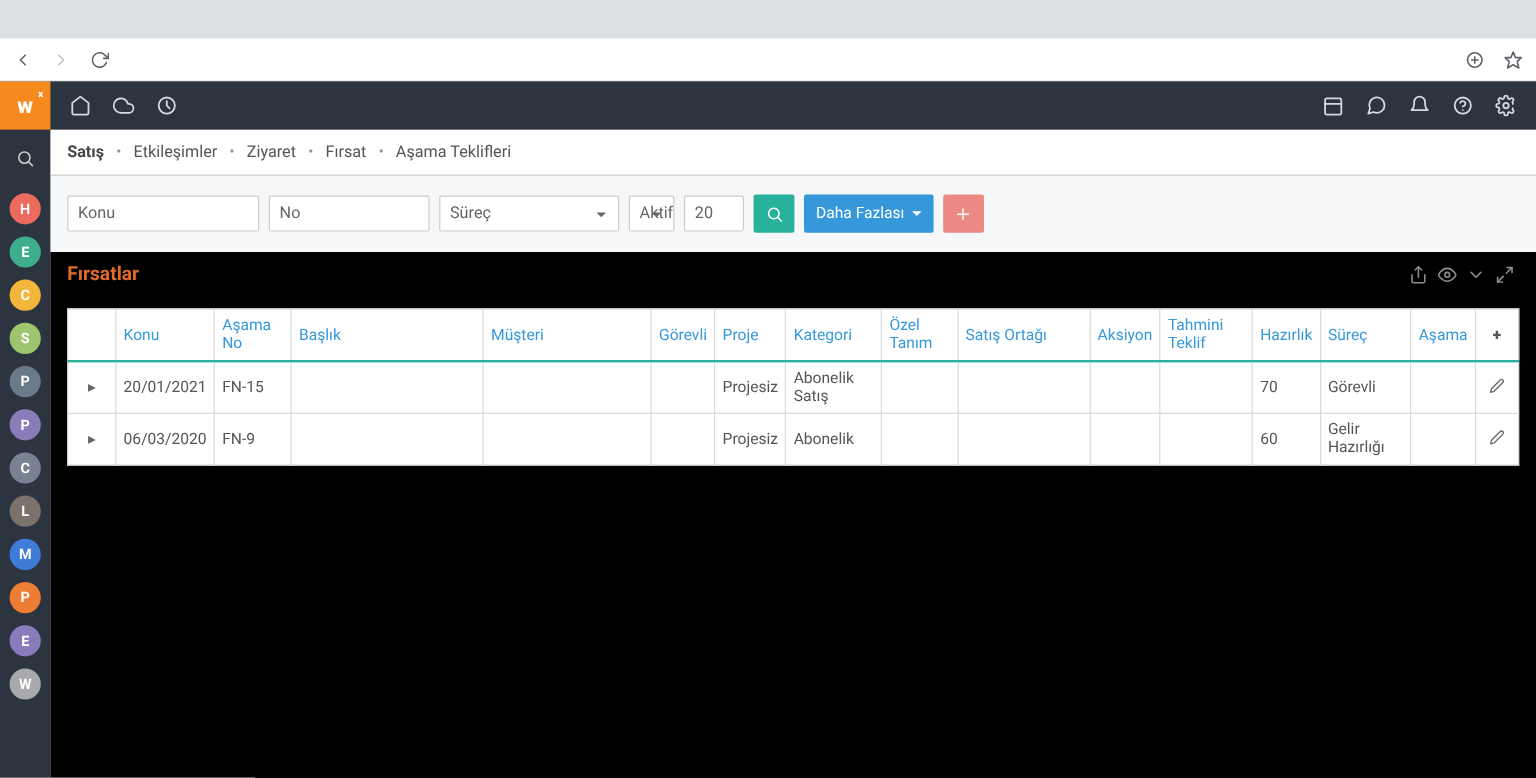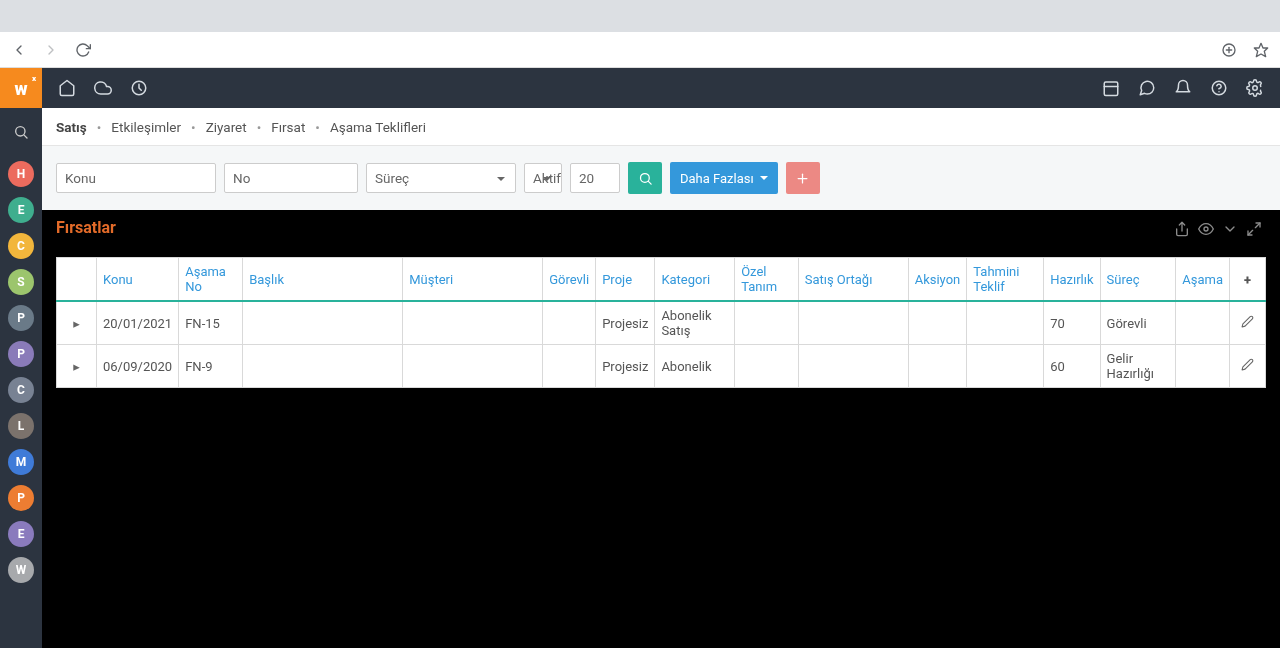--- a/index.html
+++ b/index.html
@@ -298,21 +298,21 @@
             <td></td>
             <td>70</td>
             <td>Görevli</td>
             <td></td>
             <td class="col-edit"><svg width="13" height="13" viewBox="0 0 24 24">
                   <path d="M17 3a2.828 2.828 0 1 1 4 4L7.5 20.5 2 22l1.5-5.5L17 3z"></path>
                 </svg></td>
           </tr>
           <tr>
             <td class="col-arrow">▸</td>
-            <td>06/09/2020</td>
+            <td>06/03/2020</td>
             <td>FN-9</td>
             <td></td>
             <td></td>
             <td></td>
             <td>Projesiz</td>
             <td>Abonelik</td>
             <td></td>
             <td></td>
             <td></td>
             <td></td>

